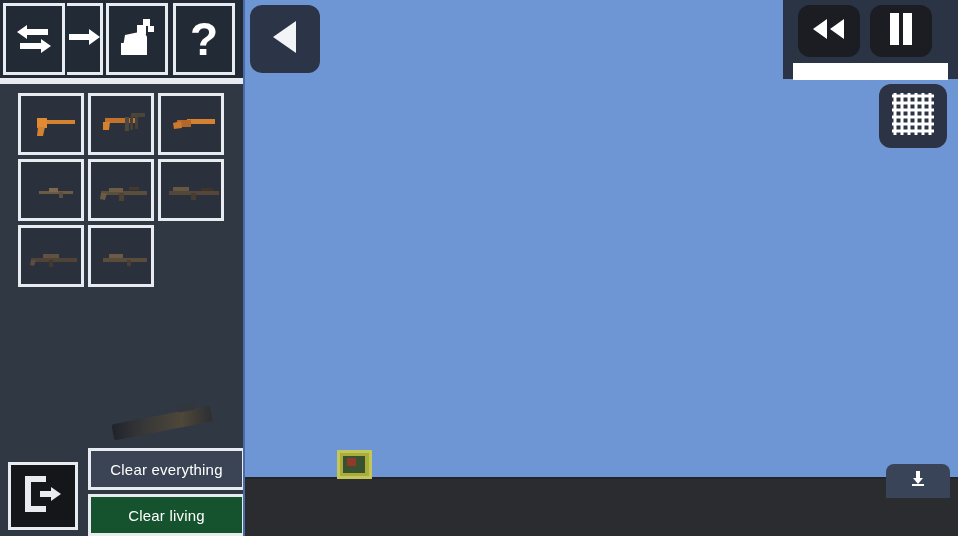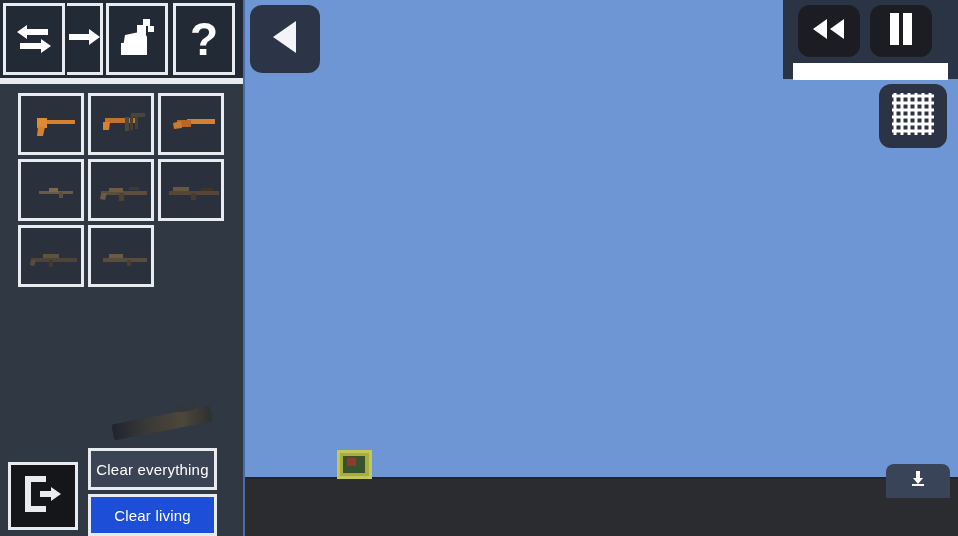--- a/index.html
+++ b/index.html
@@ -104,30 +104,30 @@
     border:3px solid #e8ebf0; background:#14161a;
     display:flex; align-items:center; justify-content:center;
     cursor:pointer;
   }
 
   
   .clear-stack {
     position:absolute; left:88px; top:448px; width:157px;
   }
   .clear-btn {
-    display:block; width:129px; height:42px;
+    display:block; width:157px; height:42px;
     border:3px solid #e8ebf0;
     color:#ffffff;
     font-size:15px;
     display:flex; align-items:center; justify-content:center;
     cursor:pointer;
     letter-spacing:.2px;
   }
   .clear-btn.primary { background:#3b4454; margin-bottom:4px; }
-  .clear-btn.secondary { background:#1d4ed8; }
+  .clear-btn.secondary { background:#14532d; }
 
   
   .panel-back {
     position:absolute; left:250px; top:5px;
     width:70px; height:68px;
     background:#2c3547;
     border-radius:12px;
     display:flex; align-items:center; justify-content:center;
     cursor:pointer;
   }

